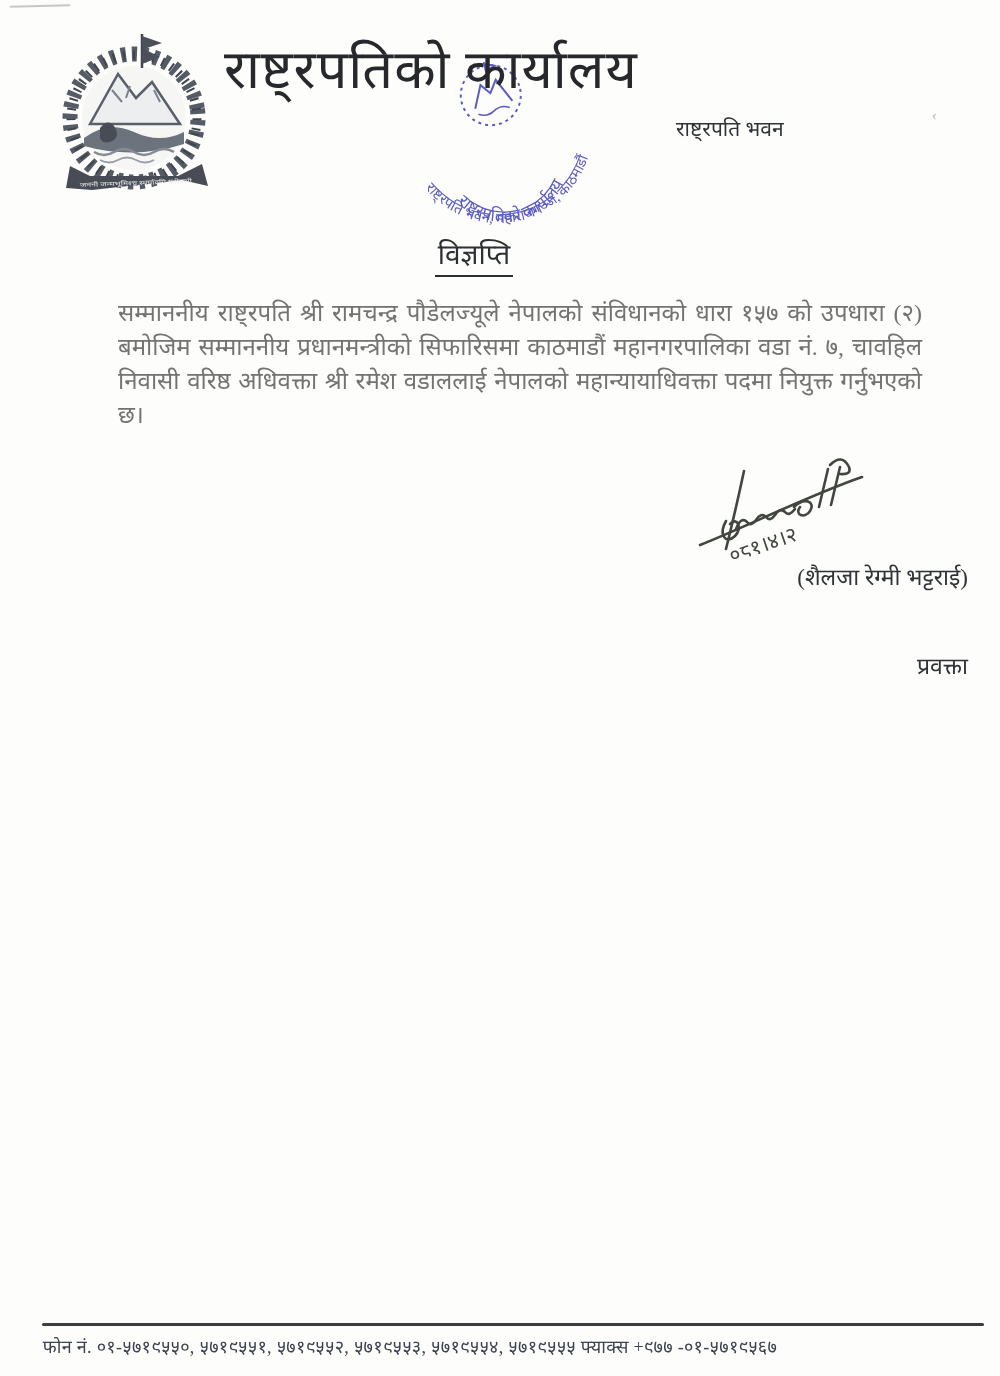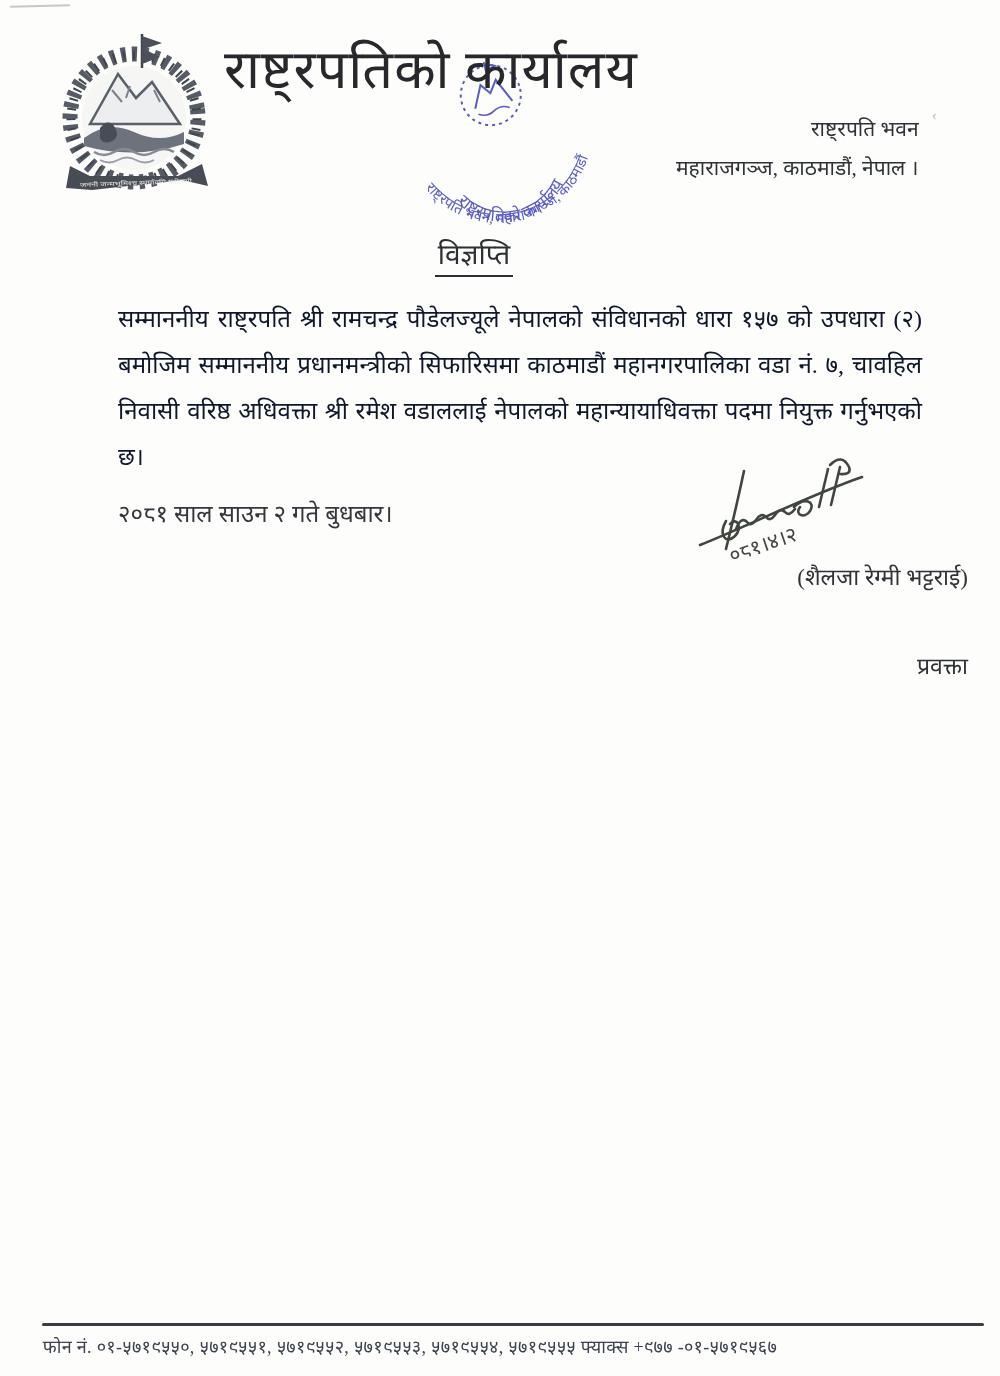--- a/index.html
+++ b/index.html
@@ -28,21 +28,21 @@
   
   .notice-heading-wrap{
     position:absolute;left:0;top:234px;width:948px;text-align:center;
   }
   .notice-heading{
     display:inline-block;font-size:28px;color:#2c2f33;
     border-bottom:2px solid #2c2f33;padding:0 3px 3px 3px;
   }
   .notice-body{
     position:absolute;left:118px;top:296px;width:804px;
-    font-size:24px;line-height:46px;color:#0f172a;
+    font-size:24px;line-height:34px;color:#737373;
     text-align:justify;text-align-last:left;
   }
   .date-line{
     position:absolute;left:118px;top:496px;
     font-size:24px;color:#34373c;
   }
   
   .signature-svg{position:absolute;left:690px;top:455px;width:210px;height:118px;z-index:2;}
   .signer-name{
     position:absolute;left:656px;top:560px;width:312px;text-align:right;
@@ -122,30 +122,28 @@
         <textPath href="#stamp-arc-inner" startOffset="50%" text-anchor="middle">राष्ट्रपतिको कार्यालय</textPath>
       </text>
       <text font-size="14.5" fill="#4545bd">
         <textPath href="#stamp-arc-outer" startOffset="50%" text-anchor="middle">राष्ट्रपति भवन, महाराजगञ्ज, काठमाडौं</textPath>
       </text>
     </g>
   </svg>
 
   <div class="address">
     <div>राष्ट्रपति भवन</div>
-    <div>महाराजगञ्ज, काठमाडौं, नेपाल ।</div>
   </div>
 
   <div class="notice-heading-wrap">
     <span class="notice-heading">विज्ञप्ति</span>
   </div>
 
   <div class="notice-body">सम्माननीय राष्ट्रपति श्री रामचन्द्र पौडेलज्यूले नेपालको संविधानको धारा १५७ को उपधारा (२) बमोजिम सम्माननीय प्रधानमन्त्रीको सिफारिसमा काठमाडौं महानगरपालिका वडा नं. ७, चावहिल निवासी वरिष्ठ अधिवक्ता श्री रमेश वडाललाई नेपालको महान्यायाधिवक्ता पदमा नियुक्त गर्नुभएको छ।</div>
 
-  <div class="date-line">२०८१ साल साउन २ गते बुधबार।</div>
 
   <svg class="signature-svg" viewBox="0 0 210 118">
     <g stroke="#41463f" stroke-width="2.6" fill="none" stroke-linecap="round">
       <path d="M10,90 C60,70 120,40 172,22"></path>
       <path d="M54,16 C48,44 42,70 36,94"></path>
       <path d="M36,66 c-8,14 0,24 9,15 c8,-8 2,-20 -5,-12"></path>
       <path d="M46,74 q5,-13 11,-7 q4,5 9,-2 q5,-8 10,-3 q4,5 9,-2 q5,-8 10,-3 q4,5 10,-3"></path>
       <path d="M104,52 c10,-10 22,-6 16,4 c-5,8 -16,4 -10,-4"></path>
       <path d="M138,14 L129,52"></path>
       <path d="M150,12 L141,50"></path>

